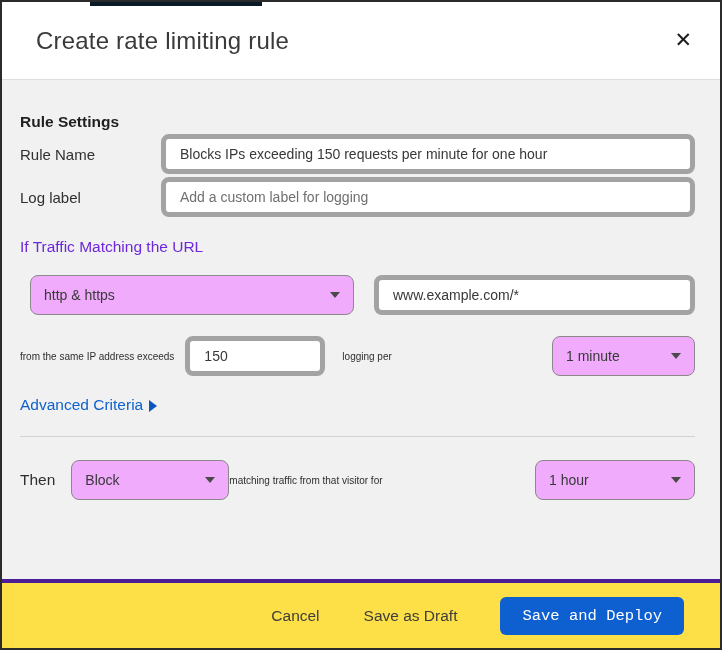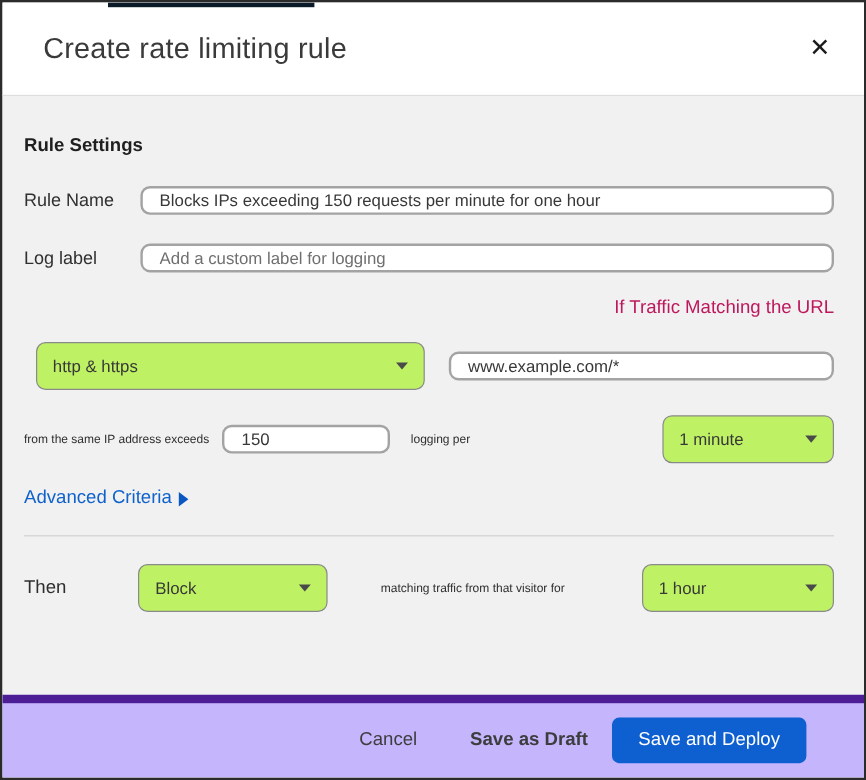--- a/index.html
+++ b/index.html
@@ -44,46 +44,46 @@
     flex:1 1 auto;
     padding:14px 25px 11px 18px;
     background:#f1f1f1;
   }
   .section-heading {
     font-size:15.5px; font-weight:700; color:#1f1f1f;
     margin-top:19px;
   }
   .row { display:flex; align-items:center; }
 
-  .field-row { margin-top:24px; }
+  .field-row { margin-top:3px;gap:44px; }
   .field-label {
     flex:0 0 97px;
     font-size:15px; color:#303030;
   }
 
   .text-input {
-    height:24px; width:100%;
-    border:2px solid #a3a3a3; border-radius:8px;
+    height:40px; width:100%;
+    border:5px solid #a3a3a3; border-radius:8px;
     background:#fff; padding:0 14px;
     font-size:14px; color:#383838;
     font-family:"Liberation Sans", sans-serif;
     outline:none;
   }
   .text-input::placeholder { color:#6f6f6f; opacity:1; }
   .grow { flex:1 1 auto; min-width:0; }
 
   .intro-text {
     margin-top:21px;
-    font-size:15.5px; color:#be185d;text-align:right;
+    font-size:15.5px; color:#6d28d9;
   }
 
   .select-box {
     height:40px;
     border:1px solid #8a8a8a; border-radius:8px;
-    background:#bef264; padding:0 13px;
+    background:#f0abfc; padding:0 13px;
     display:flex; align-items:center; justify-content:space-between;
     font-size:14px; color:#383838;
     cursor:pointer;
   }
   .caret {
     width:0; height:0;
     border-left:5px solid transparent;
     border-right:5px solid transparent;
     border-top:6px solid #4a4a4a;
     margin-left:12px;
@@ -112,48 +112,48 @@
     border-bottom:6px solid transparent;
     border-left:8px solid #0b57c2;
     margin-left:6px; margin-top:2px;
   }
 
   .divider {
     height:1px; background:#d2d2d2;
     margin-top:22px;
   }
 
-  .then-row { margin-top:23px;gap:44px; }
+  .then-row { margin-top:23px; }
   .then-label { font-size:15.5px; color:#2e2e2e; }
   .action-select { flex:0 0 158px; margin-left:16px; }
   .then-mid { margin-left:0; }
   .duration-select { flex:0 0 160px; margin-left:auto; }
 
   
   .footer {
     flex:0 0 69px; height:69px;
-    background:#c4b5fd;
-    border-top:7px solid #4c1d95;
+    background:#fde047;
+    border-top:4px solid #4c1d95;
     display:flex; align-items:center; justify-content:flex-end;
-    padding-right:48px;
+    padding-right:36px;
   }
   .text-btn {
     background:none; border:none; cursor:pointer;
     font-size:15.5px; color:#3d3d3d;
     font-family:"Liberation Sans", sans-serif;
     padding:8px 0;
   }
   .cancel-btn { margin-right:44px; }
-  .draft-btn { margin-right:20px;font-weight:bold; }
+  .draft-btn { margin-right:43px; }
   .primary-btn {
     background:#0e5fd0; color:#fff;
     border:none; border-radius:6px; cursor:pointer;
     height:38px; padding:0 22px;
     font-size:15.5px;
-    font-family:Liberation Sans, sans-serif;
+    font-family:Liberation Mono, monospace;
   }
 </style>
 </head>
 <body>
 
 <div class="window">
   <div class="top-accent"></div>
 
   <div class="header">
     <div class="title">Create rate limiting rule</div>

